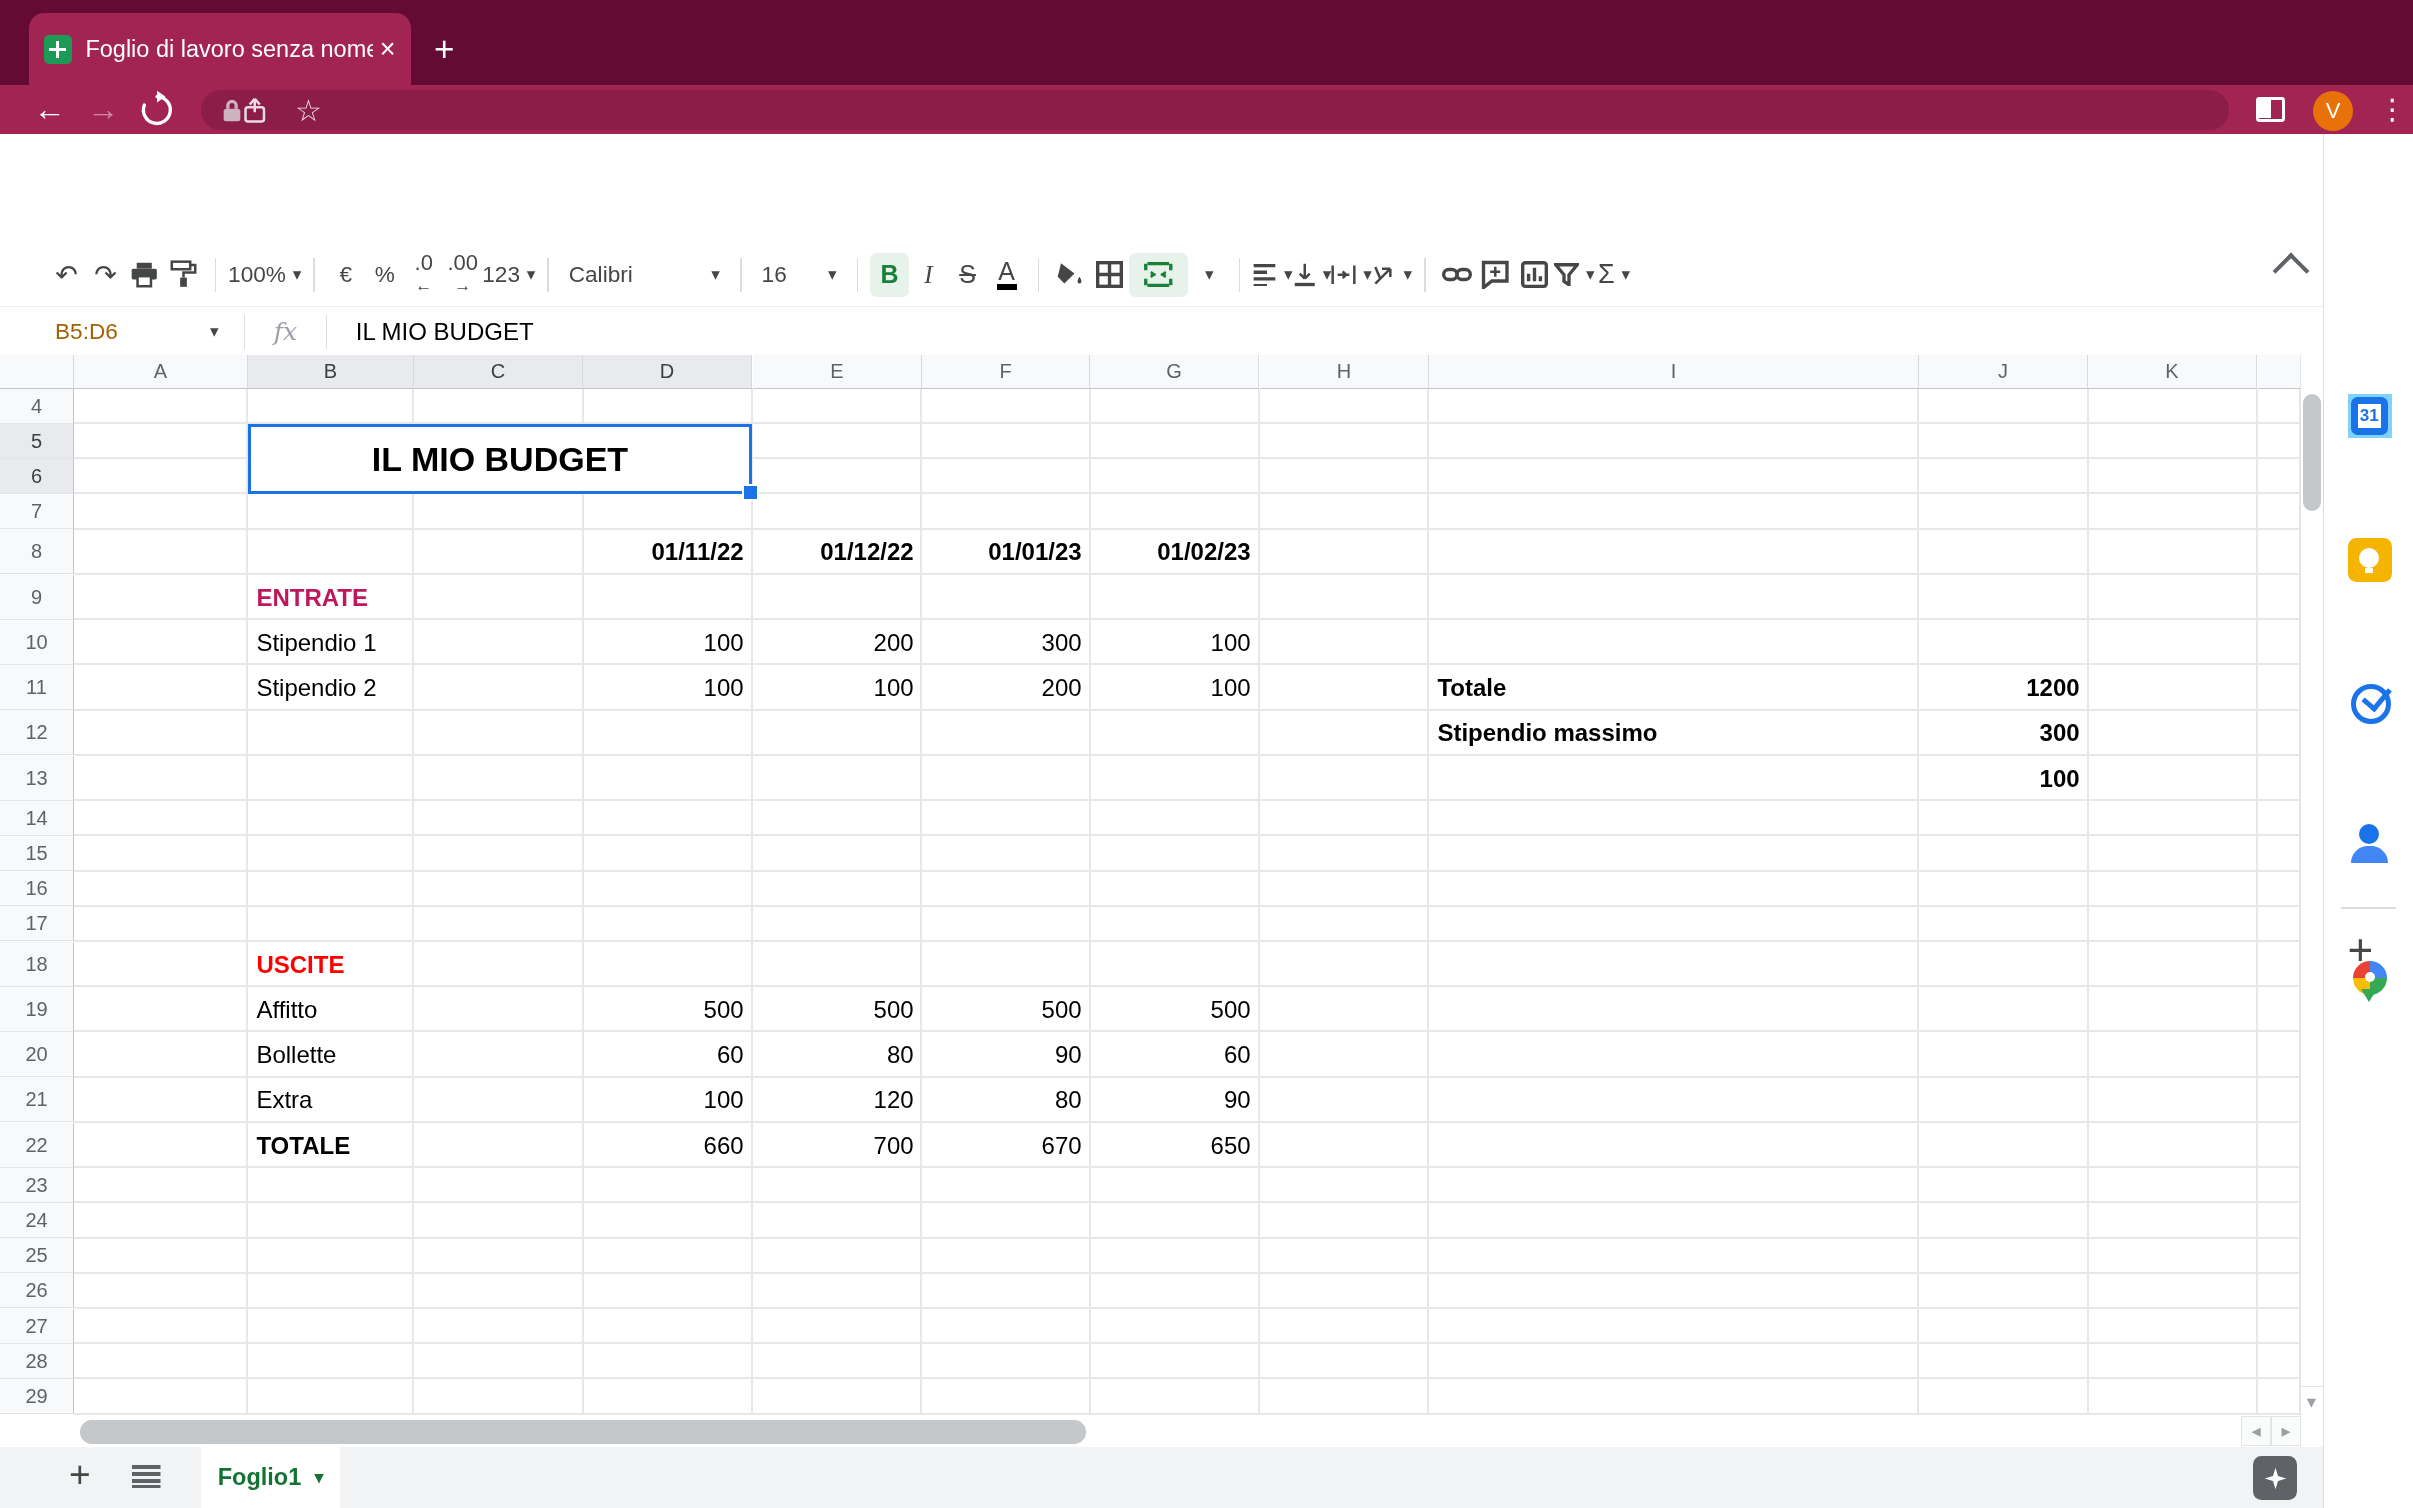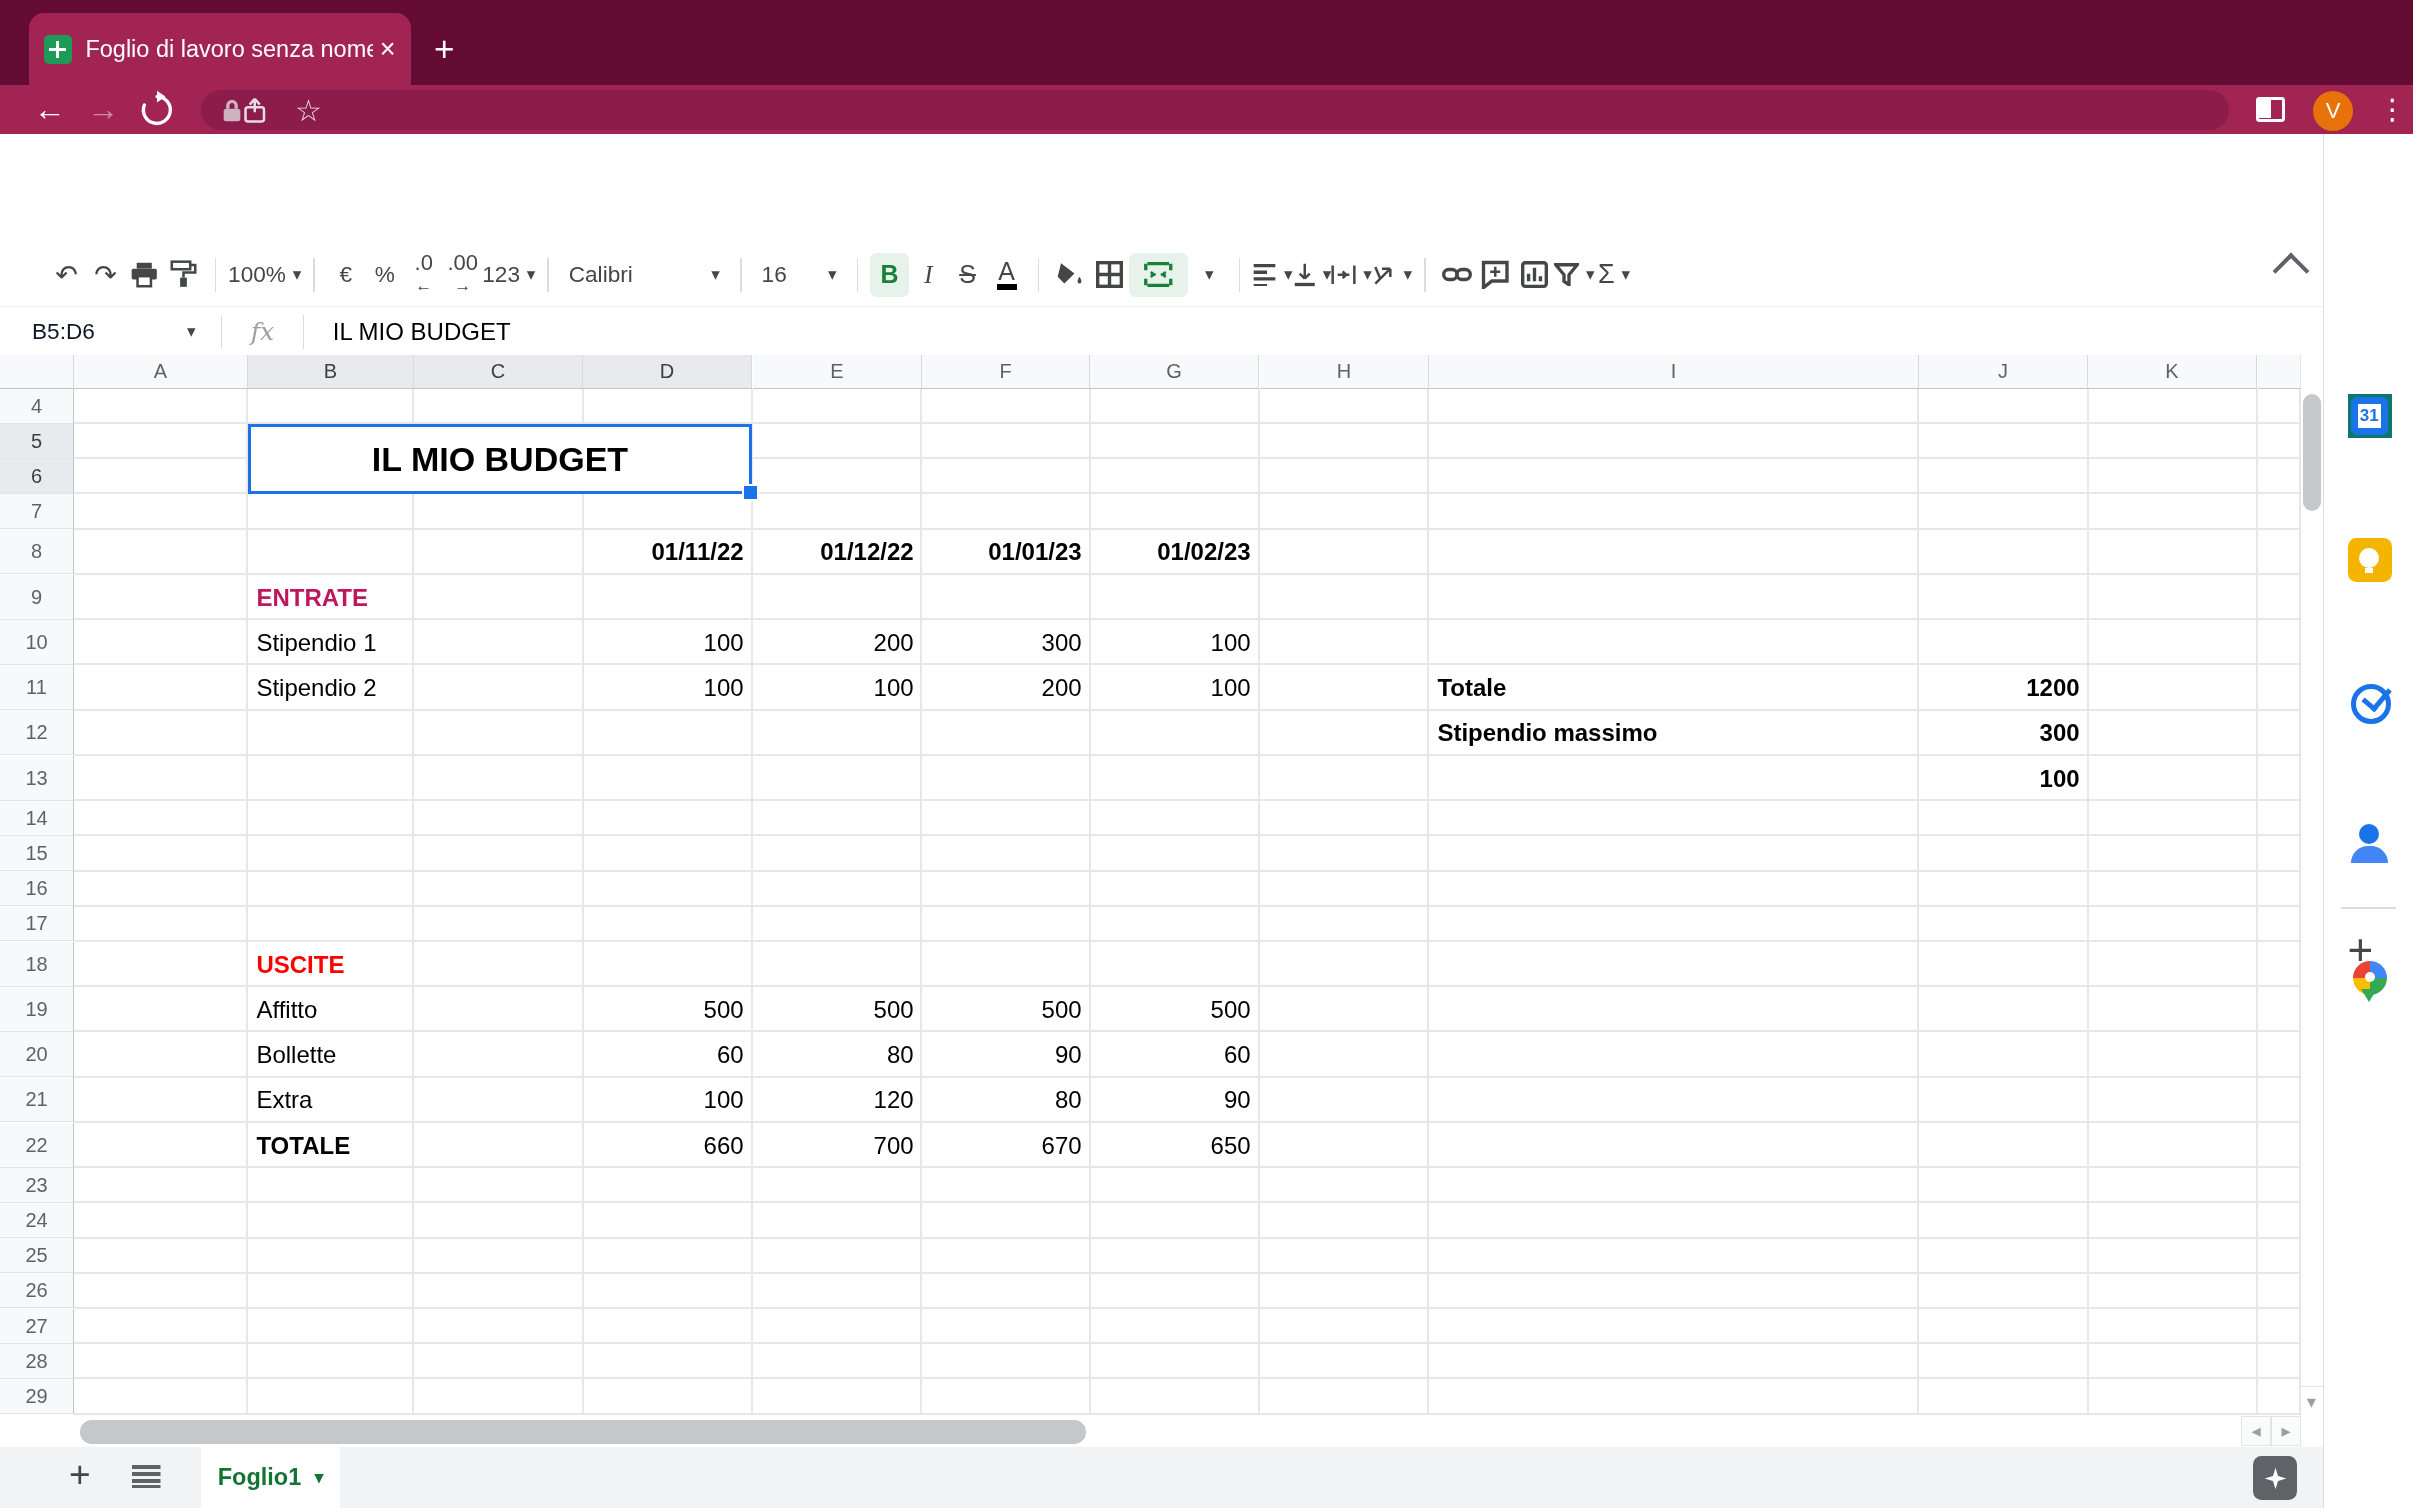--- a/index.html
+++ b/index.html
@@ -59,21 +59,21 @@
   .tb-b{font-weight:bold;font-size:25px;}
   .tb-i{font-style:italic;font-family:"Liberation Serif",serif;font-size:25px;}
   .tb-s{text-decoration:line-through;font-size:25px;}
   .tb-a{font-size:25px;border-bottom:6.7px solid #000;line-height:25px;padding:0 1.7px;}
   #toolbar-collapse{position:absolute;right:109px;top:258px;width:22px;height:22px;border-top:4.2px solid #5f6368;border-right:4.2px solid #5f6368;transform:rotate(-45deg);}
   .minidec{font-size:22px;display:flex;flex-direction:column;align-items:center;line-height:20px;}
   .minidec small{font-size:17px;}
 
   
   #formula-bar{position:absolute;left:0;top:307px;width:2413px;height:49px;background:#fff;border-bottom:1.7px solid #e0e2e5;display:flex;align-items:center;}
-  #name-box{width:155px;padding-left:32px;font-size:22.6px;color:#0f172a;}
+  #name-box{width:155px;padding-left:32px;font-size:22.6px;color:#a16207;margin-left:23px;}
   #name-caret{font-size:17px;color:#444746;margin-right:25px;}
   .fdiv{width:1.7px;height:34px;background:#dadce0;}
   #fx{font-family:"DejaVu Serif",serif;font-style:italic;color:#9aa0a6;font-size:25px;margin:0 28.5px;}
   #formula-value{font-size:24px;color:#000;margin-left:28.5px;}
 
   
   #grid{position:absolute;left:0;top:355px;width:2300px;height:1092px;background:#fff;overflow:hidden;}
   .ghead{position:absolute;top:0;height:34px;background:#f8f9fa;border-right:1.7px solid #d8dadd;border-bottom:1.7px solid #c2c5c9;box-sizing:border-box;color:#5f6368;font-size:20px;display:flex;align-items:center;justify-content:center;}
   .rhead{position:absolute;left:0;width:74px;background:#f8f9fa;border-right:1.7px solid #c2c5c9;border-bottom:1.7px solid #e3e4e6;box-sizing:border-box;color:#5f6368;font-size:20px;display:flex;align-items:center;justify-content:center;}
   .selhead{background:#e8eaed;color:#3c4043;}
@@ -95,21 +95,21 @@
   #hscroll-thumb{position:absolute;left:80px;top:1420px;width:1006px;height:23.5px;background:#c5c8cb;border-radius:11.7px;}
   .hscroll-arrow{position:absolute;top:1416px;width:30px;height:30px;border:1.7px solid #e3e4e6;box-sizing:border-box;color:#9aa0a6;font-size:18.4px;text-align:center;line-height:27px;background:#fafbfb;}
 
   
   #side-rail{position:absolute;left:2323px;top:134px;width:91px;height:1374px;background:#fff;border-left:1.7px solid #dadce0;box-sizing:border-box;}
   .rail-ic{position:absolute;left:23.5px;width:44px;height:44px;}
   #rail-divider{position:absolute;left:17px;top:773px;width:55px;height:1.7px;background:#dadce0;}
   #rail-plus{position:absolute;left:23.5px;top:791px;font-size:44px;color:#444746;font-weight:300;}
 
   
-  .ic-cal{background:#0f766e;position:relative;}
+  .ic-cal{background:#7dd3fc;position:relative;}
   .ic-cal .b1{position:absolute;left:3.4px;top:3.4px;right:3.4px;bottom:3.4px;background:#1a73e8;border-radius:6.7px;}
   .ic-cal .b2{position:absolute;left:10px;top:10px;width:23.5px;height:23.5px;background:#fff;color:#1a73e8;font-size:17px;font-weight:bold;display:flex;align-items:center;justify-content:center;}
   .ic-keep{background:#f5b400;border-radius:8.4px;position:relative;}
   .ic-keep .bulb{position:absolute;left:11.7px;top:10px;width:20px;height:20px;background:#fff;border-radius:50%;}
   .ic-keep .base{position:absolute;left:17.6px;top:30px;width:8.4px;height:5px;background:#fff;}
   .ic-tasks{position:relative;}
   .ic-tasks .ring{position:absolute;left:3.4px;top:3.4px;width:30px;height:30px;border:5.9px solid #1a73e8;border-radius:50%;}
   .ic-tasks .chk{position:absolute;left:15px;top:6.7px;width:22px;height:11.7px;border-left:5.9px solid #1a73e8;border-bottom:5.9px solid #1a73e8;transform:rotate(-50deg);}
   .ic-contacts{position:relative;}
   .ic-contacts .head{position:absolute;left:11.7px;top:3.4px;width:20px;height:20px;background:#1a73e8;border-radius:50%;}

